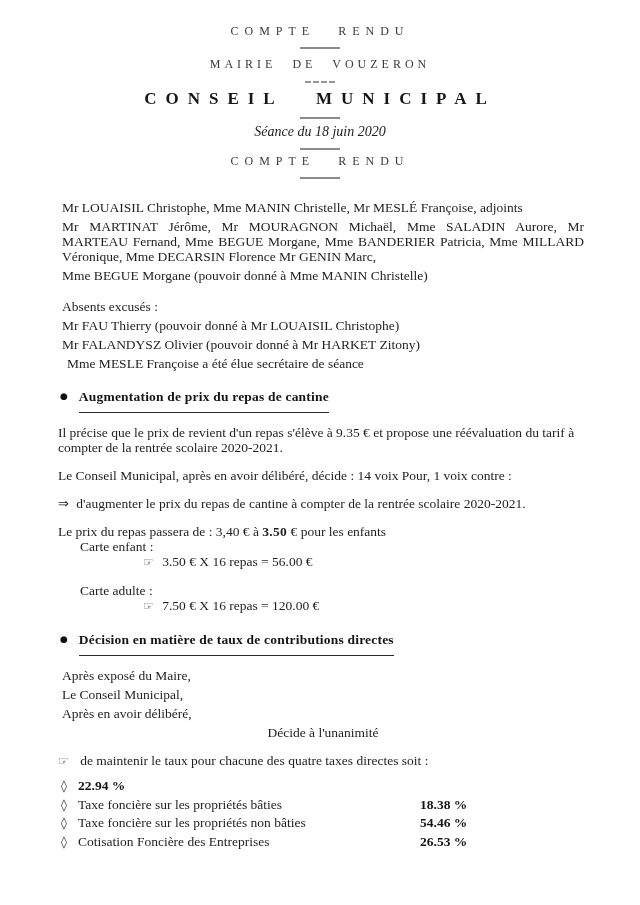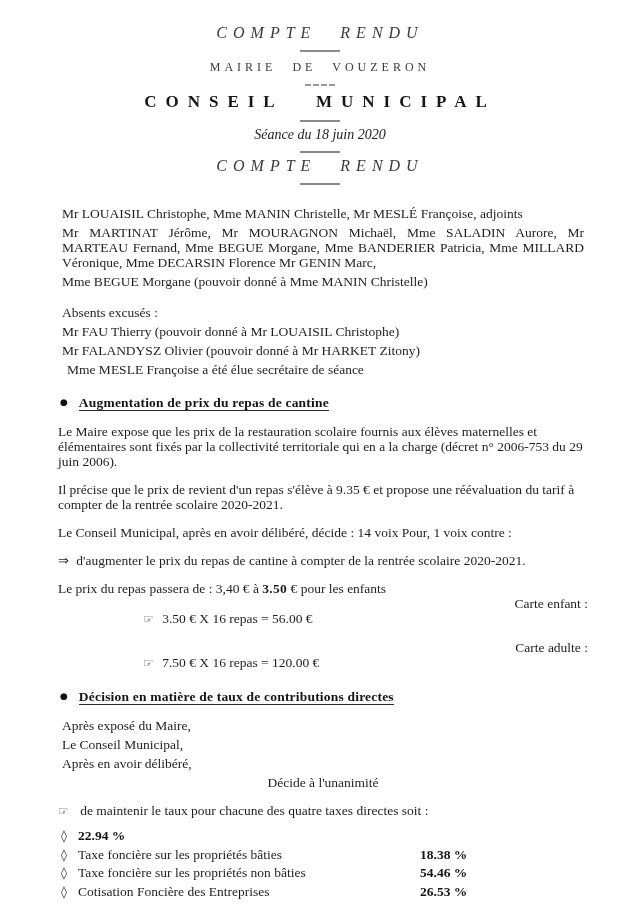--- a/index.html
+++ b/index.html
@@ -10,23 +10,22 @@
     background:#ffffff;
     font-family:"Liberation Serif","DejaVu Serif",serif;
     color:#1e1e1e;
     display:flex;flex-direction:column;
     overflow:hidden;
     box-sizing:border-box;
   }
   
   .doc-header{ text-align:center; padding-top:24px; color:#2b2b2b; }
   .hdr-caps{
-    font-size:16px; letter-spacing:6px; word-spacing:14px;
+    font-size:12px; letter-spacing:6px; word-spacing:14px;
     color:#3a3a3a;
-    font-style:italic;
   }
   .hdr-sub{
     font-size:12px; letter-spacing:4px; word-spacing:9px;
     color:#3a3a3a; margin-top:8px;
   }
   .hdr-main{
     font-size:17px; font-weight:bold; letter-spacing:9px; word-spacing:20px;
     color:#161616; margin-top:6px;
   }
   .seance{ font-style:italic; font-size:14px; color:#222; margin-top:5px; }
@@ -42,28 +41,28 @@
   .justify{ text-align:justify; }
   .mt{ margin-top:13px; }
   .secretary{ padding-left:5px; }
   .section-title{
     display:flex; align-items:baseline; gap:11px;
     margin:18px 0 12px 2px;
   }
   .bullet{ font-size:9px; position:relative; top:-2px; font-family:"DejaVu Sans",sans-serif; color:#111; }
   .section-title .st-text{
     font-weight:bold; font-size:13.5px; color:#141414;
-    border-bottom:1.6px solid #2a2a2a; padding-bottom:0;
+    border-bottom:1.6px solid #2a2a2a; padding-bottom:8px;
     letter-spacing:.2px;
   }
   .icon-glyph{ font-family:"DejaVu Sans",sans-serif; }
   .arrow-line{ margin-bottom:13px; }
   .arrow-line .icon-glyph{ margin-right:4px; font-size:13px; }
   .price-block{ margin-bottom:13px; }
-  .indent-card{ margin-left:42px;text-align:right; }
+  .indent-card{ margin-left:22px; }
   .indent-calc{ margin-left:85px; }
   .hand{ font-size:12px; margin-right:5px; color:#333; }
   b.num{ letter-spacing:.3px; }
   .center-line{ text-align:center; margin:0 0 13px 0; }
   .maintain{ margin:0 0 9px 0; }
   .maintain .hand{ margin-right:8px; }
   
   .tax-list{ margin-top:0; }
   .tax-row{ display:flex; align-items:baseline; margin-bottom:2.5px; }
   .tax-diamond{ width:20px; font-size:12px; color:#333; font-family:"DejaVu Sans",sans-serif; padding-left:3px; box-sizing:border-box;}
@@ -98,21 +97,20 @@
     <p class="tight">Mr FAU Thierry (pouvoir donné à Mr LOUAISIL Christophe)</p>
     <p class="tight">Mr FALANDYSZ Olivier (pouvoir donné à Mr HARKET Zitony)</p>
 
     <p class="tight mt secretary">Mme MESLE Françoise a été élue secrétaire de séance</p>
 
     <div class="section-title">
       <span class="bullet">●</span>
       <span class="st-text">Augmentation de prix du repas de cantine</span>
     </div>
 
-    <p>Le Maire expose que les prix de la restauration scolaire fournis aux élèves maternelles et élémentaires sont fixés par la collectivité territoriale qui en a la charge (décret n° 2006-753 du 29 juin 2006).</p>
     <p>Il précise que le prix de revient d'un repas s'élève à 9.35 € et propose une réévaluation du tarif à compter de la rentrée scolaire 2020-2021.</p>
     <p>Le Conseil Municipal, après en avoir délibéré, décide : 14 voix Pour, 1 voix contre :</p>
 
     <div class="arrow-line">
       <span class="icon-glyph">⇒</span>
       <span>d'augmenter le prix du repas de cantine à compter de la rentrée scolaire 2020-2021.</span>
     </div>
 
     <div class="price-block">
       <div>

